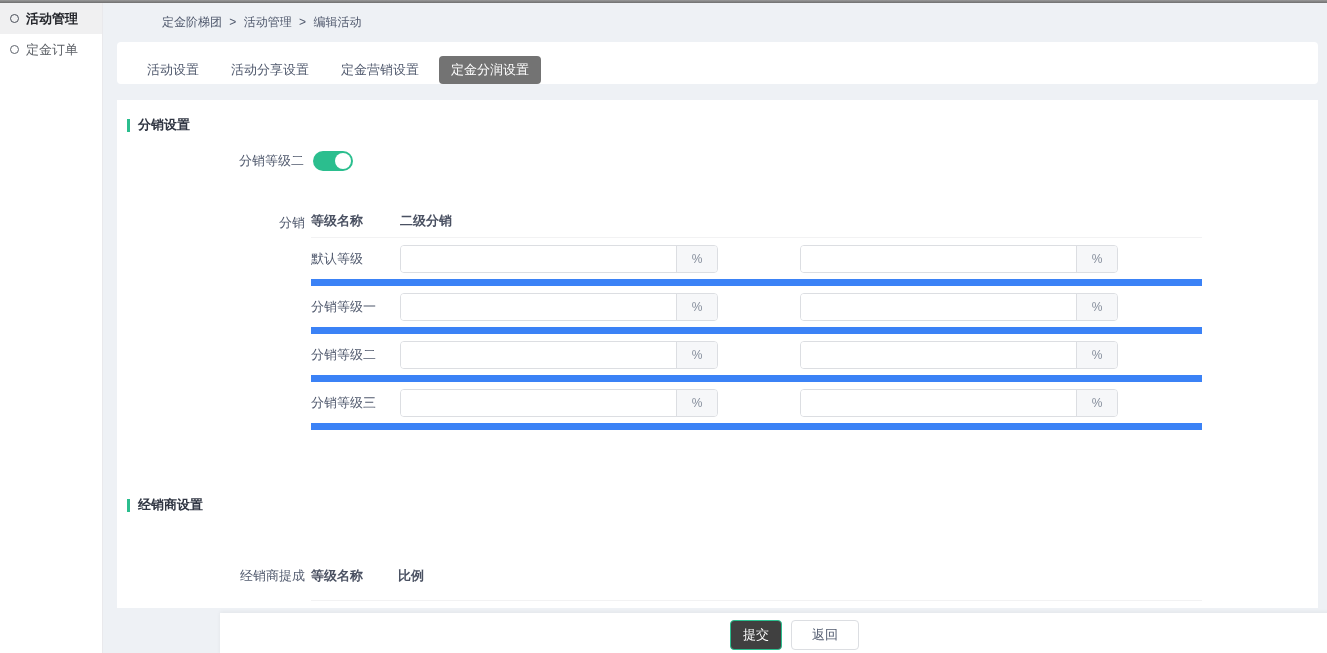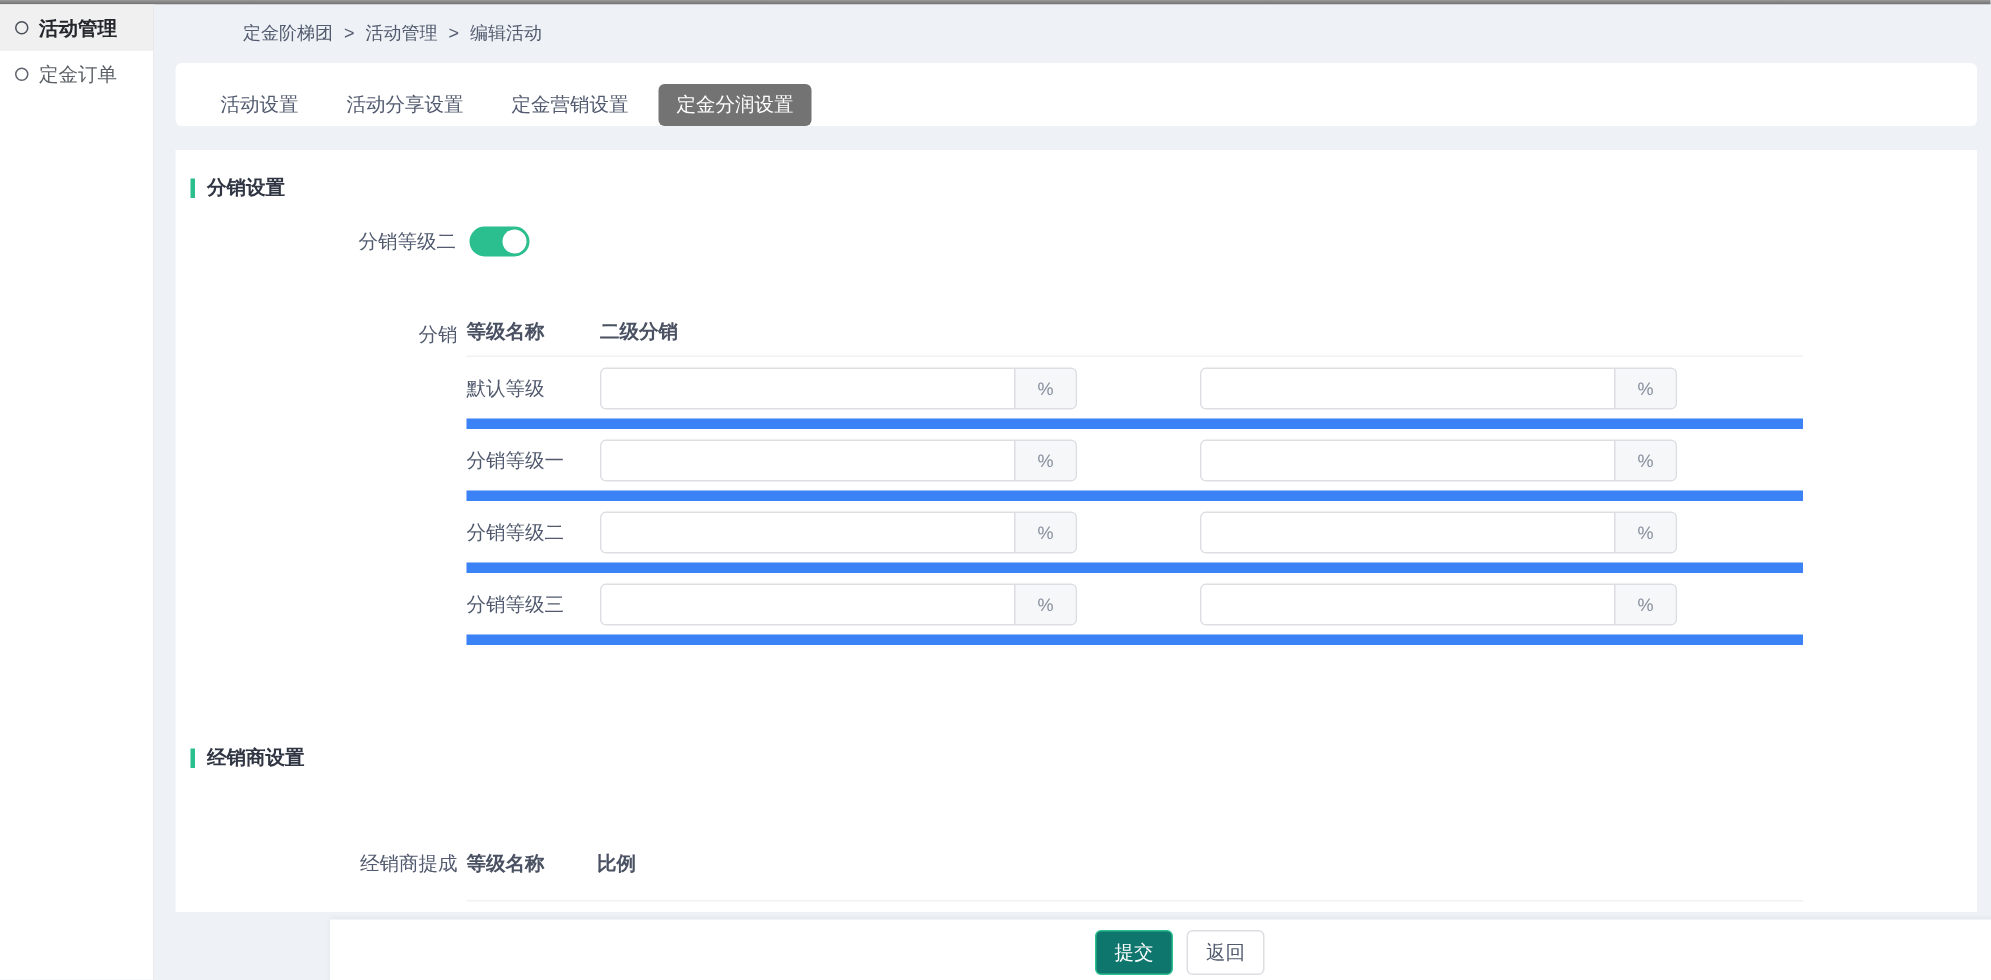--- a/index.html
+++ b/index.html
@@ -64,22 +64,22 @@
     color:#868e9c; font-size:12px; display:flex; align-items:center; justify-content:center; }
 
   .hdr-line { position:absolute; left:194px; width:891px; height:1px; background:#f2f2f3; }
   .hdr-text { position:absolute; font-size:13px; font-weight:bold; color:#4a5162; }
 
   
   .footer { position:absolute; left:117px; top:610px; width:1200px; height:43px;
     background:#fff; box-shadow:0 -1px 4px rgba(0,0,0,0.05); }
   .btn { position:absolute; top:7px; height:30px; border-radius:4px; font-size:13px;
     cursor:pointer; border:1px solid transparent; }
-  .btn.submit { left:510px; width:52px; background:#0f766e; color:#fff; border-color:#2bbe8e; }
-  .btn.back { left:571px; width:52px; background:#fff; color:#515a6e; border-color:#dcdee2; }
+  .btn.submit { left:510px; width:52px; background:#404040; color:#fff; border-color:#2bbe8e; }
+  .btn.back { left:571px; width:68px; background:#fff; color:#515a6e; border-color:#dcdee2; }
 </style>
 </head>
 <body>
 
 <div class="top-strip"></div>
 
 <div class="sidebar">
   <div class="side-item active">
     <span class="circle-ico"></span>
     <span>活动管理</span>

